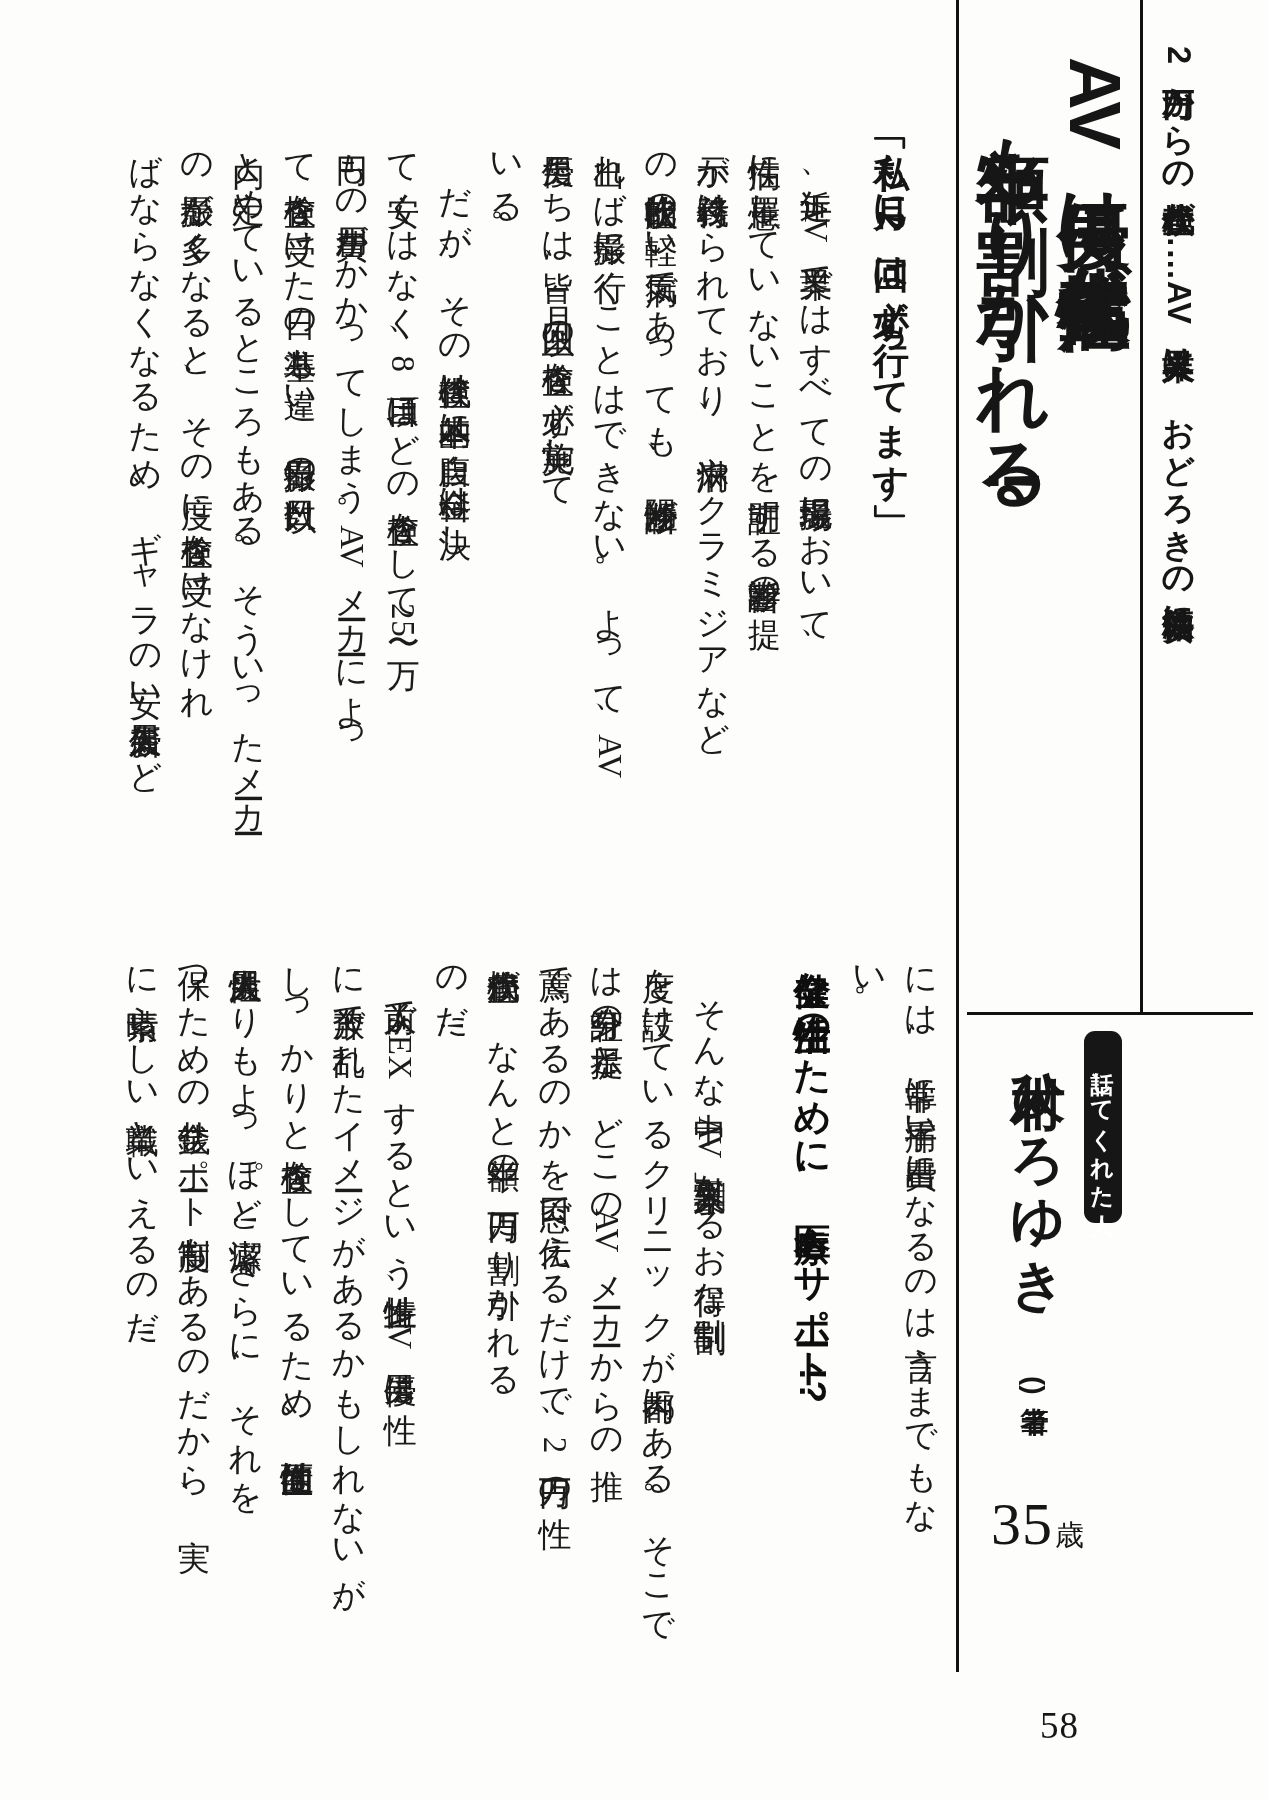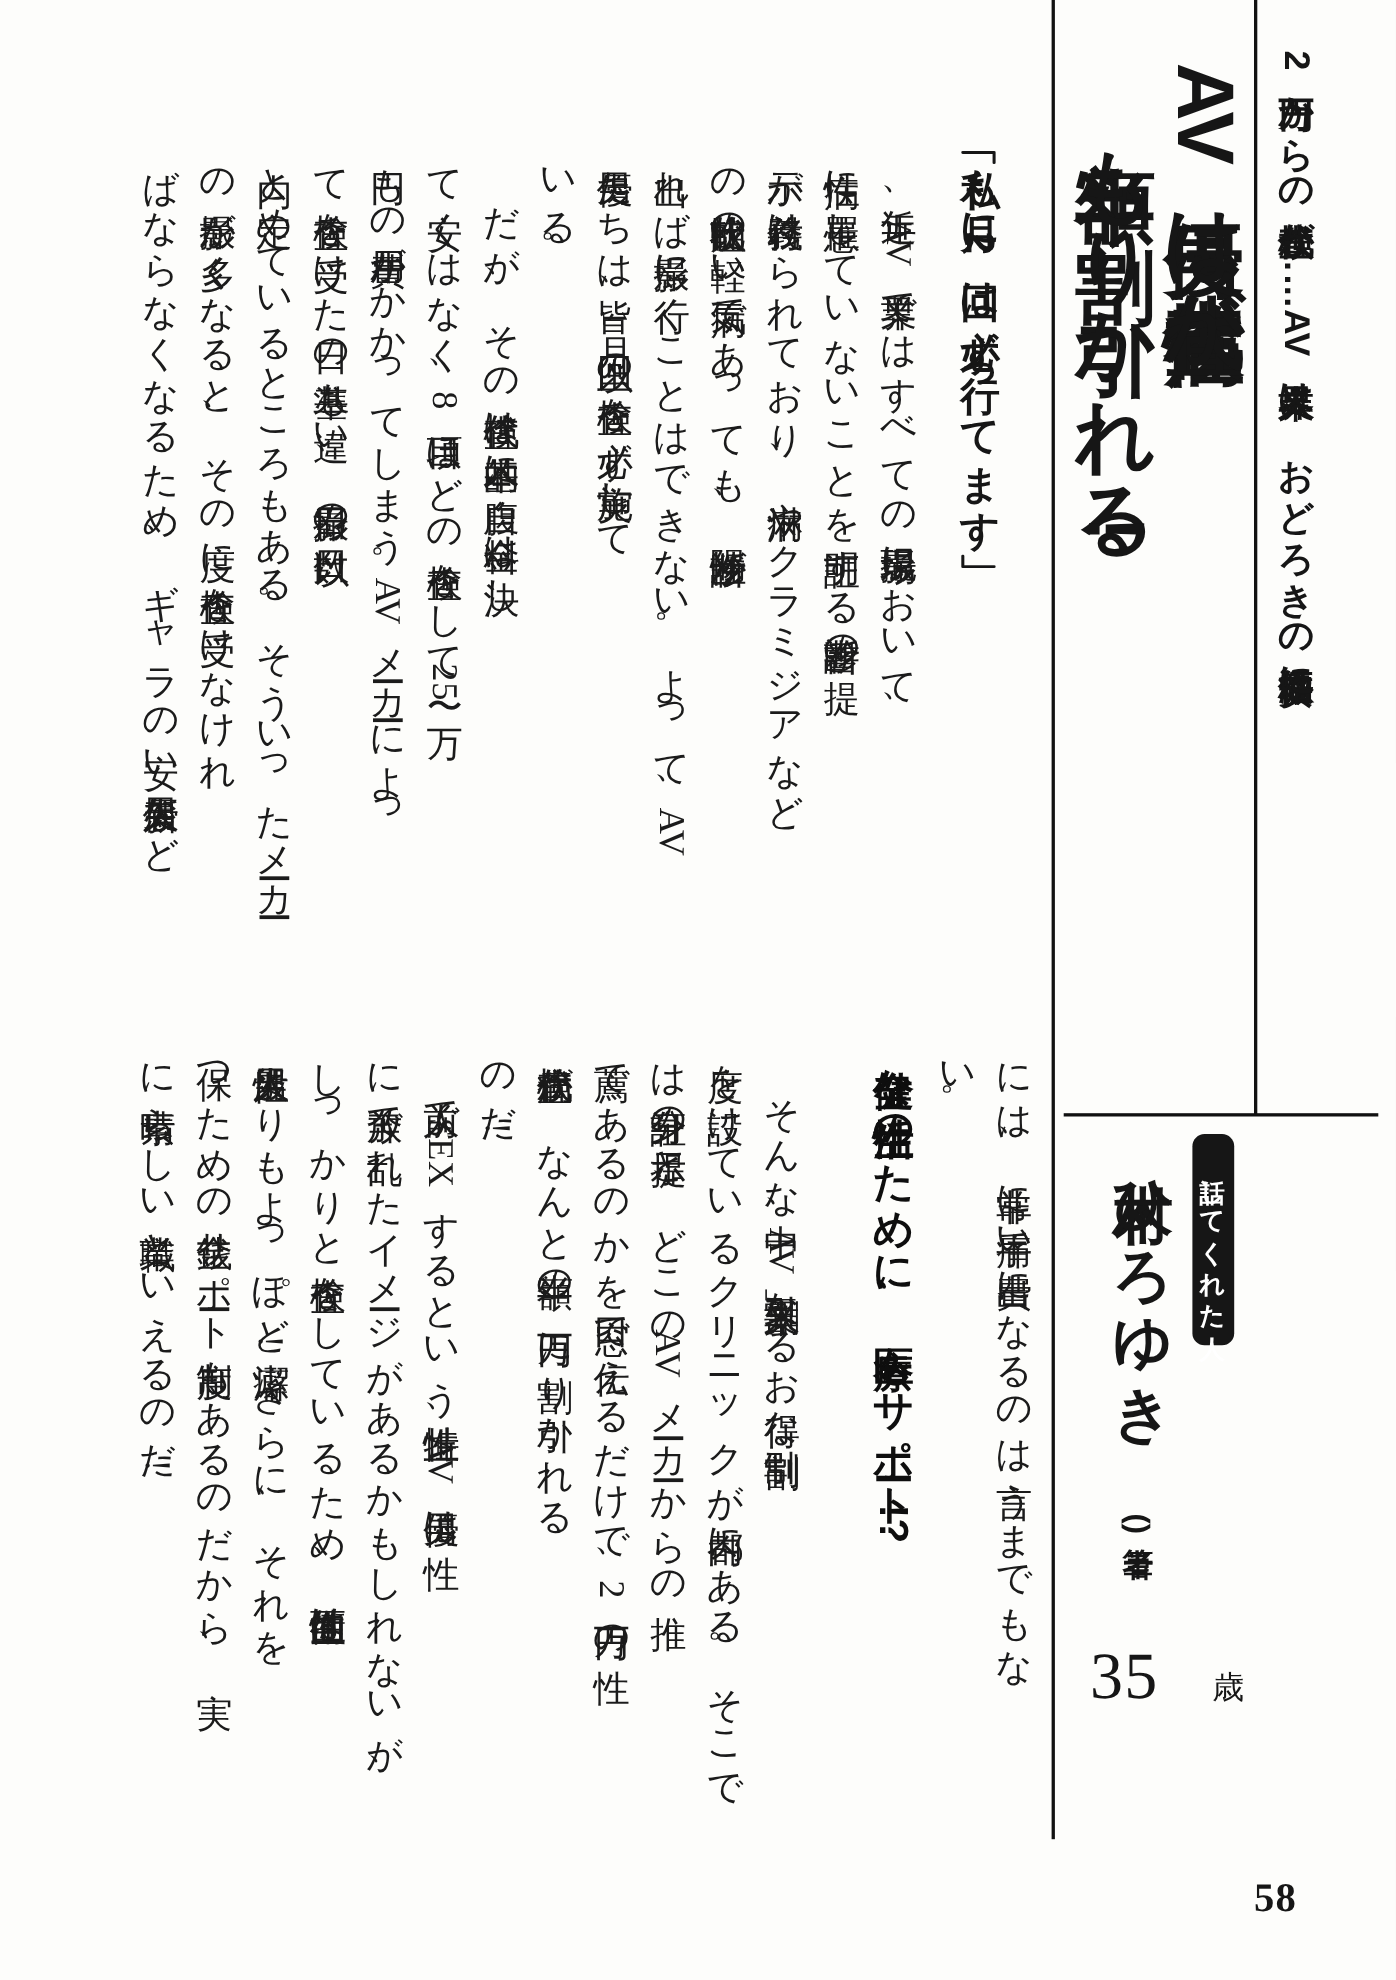--- a/index.html
+++ b/index.html
@@ -48,25 +48,25 @@
     background:#161616; border-radius:11px;
     display:flex; align-items:center; justify-content:center;
   }
   .badge span{
     writing-mode:vertical-rl; color:#fff; font-size:23px; letter-spacing:2px;
     font-family:"Liberation Sans","DejaVu Sans",sans-serif; font-weight:bold; white-space:pre;
   }
   .cname{ left:1002px; top:1033px; font-size:54px; letter-spacing:1px; white-space:pre; }
   .crole{ left:1015px; top:1376px; font-size:28px; letter-spacing:0px; white-space:pre;
           font-family:"Liberation Sans","DejaVu Sans",sans-serif; font-weight:bold;}
-  .cage{ left:991px; top:1494px; display:flex; align-items:flex-end;gap:47px; }
+  .cage{ left:991px; top:1494px; display:flex; align-items:flex-end; }
   .cage .num{ font-size:60px; line-height:60px; letter-spacing:1px; }
   .cage .suf{ font-size:29px; line-height:38px; margin-left:2px; }
 
-  .pageno{ left:1140px; top:1704px; font-size:37px; letter-spacing:1px;font-weight:bold; }
+  .pageno{ left:1040px; top:1704px; font-size:37px; letter-spacing:1px; }
 </style>
 </head>
 <body>
 
 <div class="page">
 
   <div class="rule" style="left:956px; top:0; width:2.5px; height:1672px;"></div>
   <div class="rule" style="left:1140px; top:0; width:2.5px; height:1014px;"></div>
   <div class="rule" style="left:967px; top:1012px; width:286px; height:2.5px;"></div>
 

